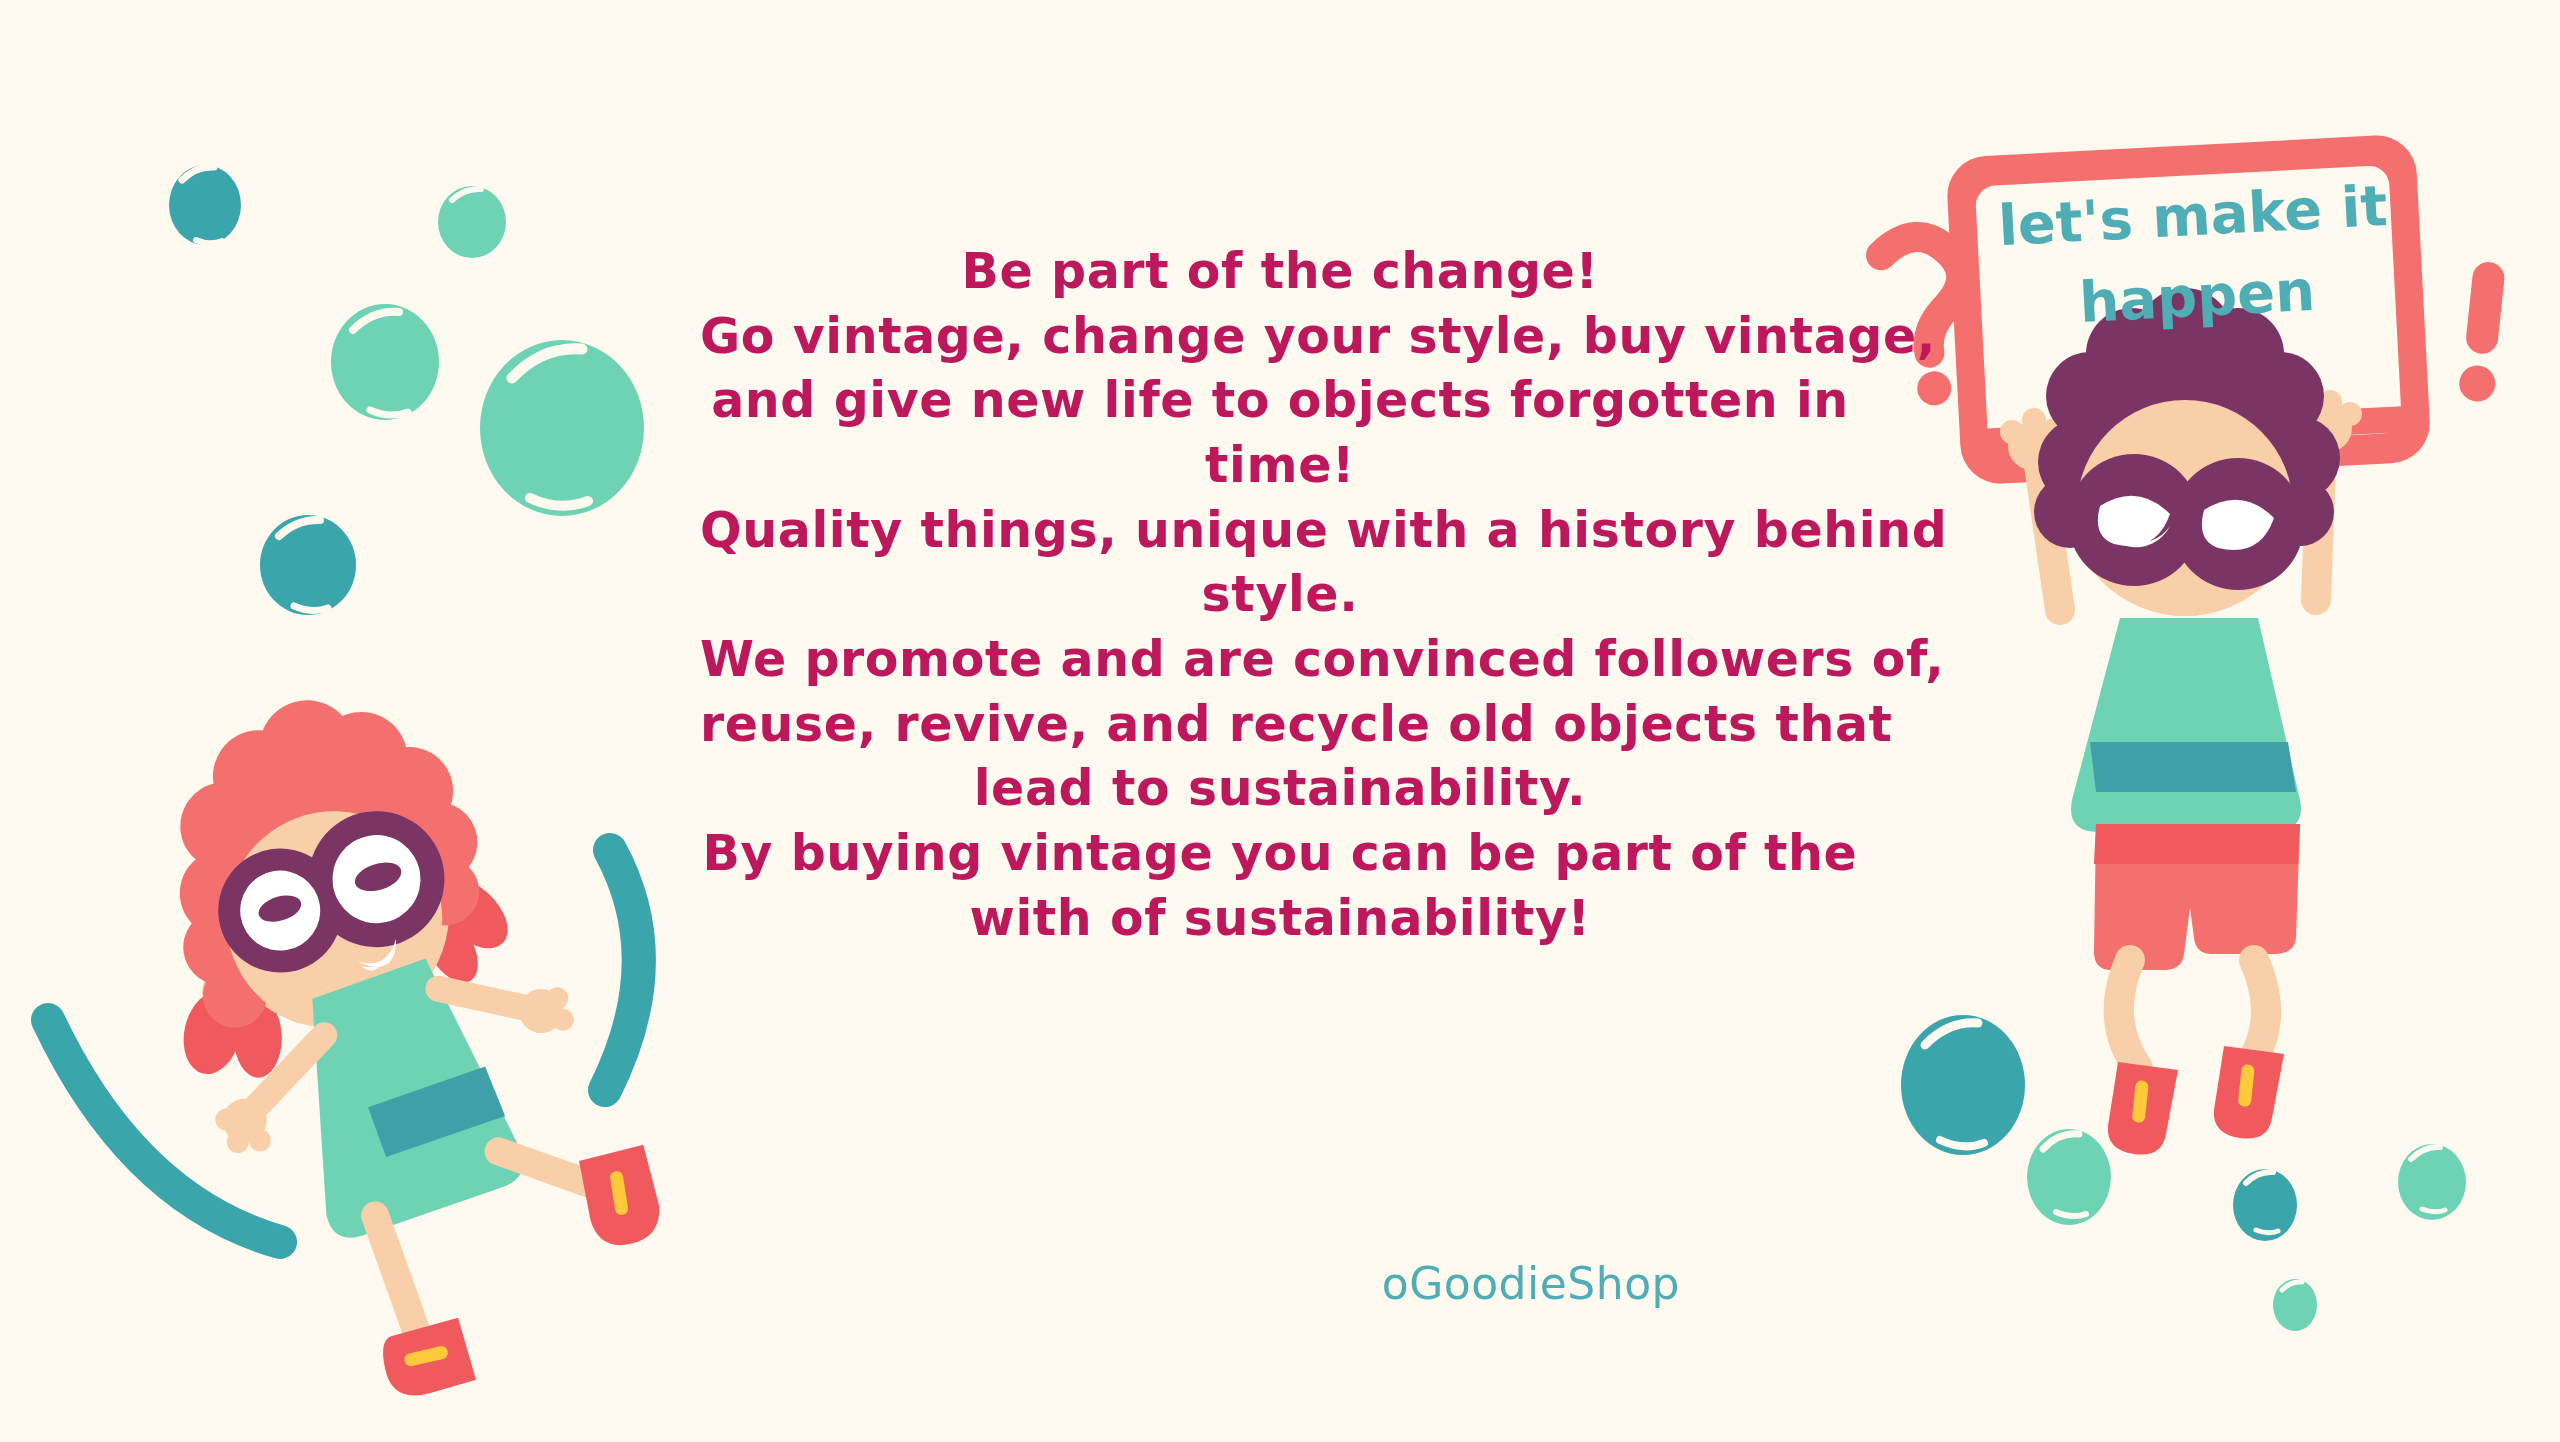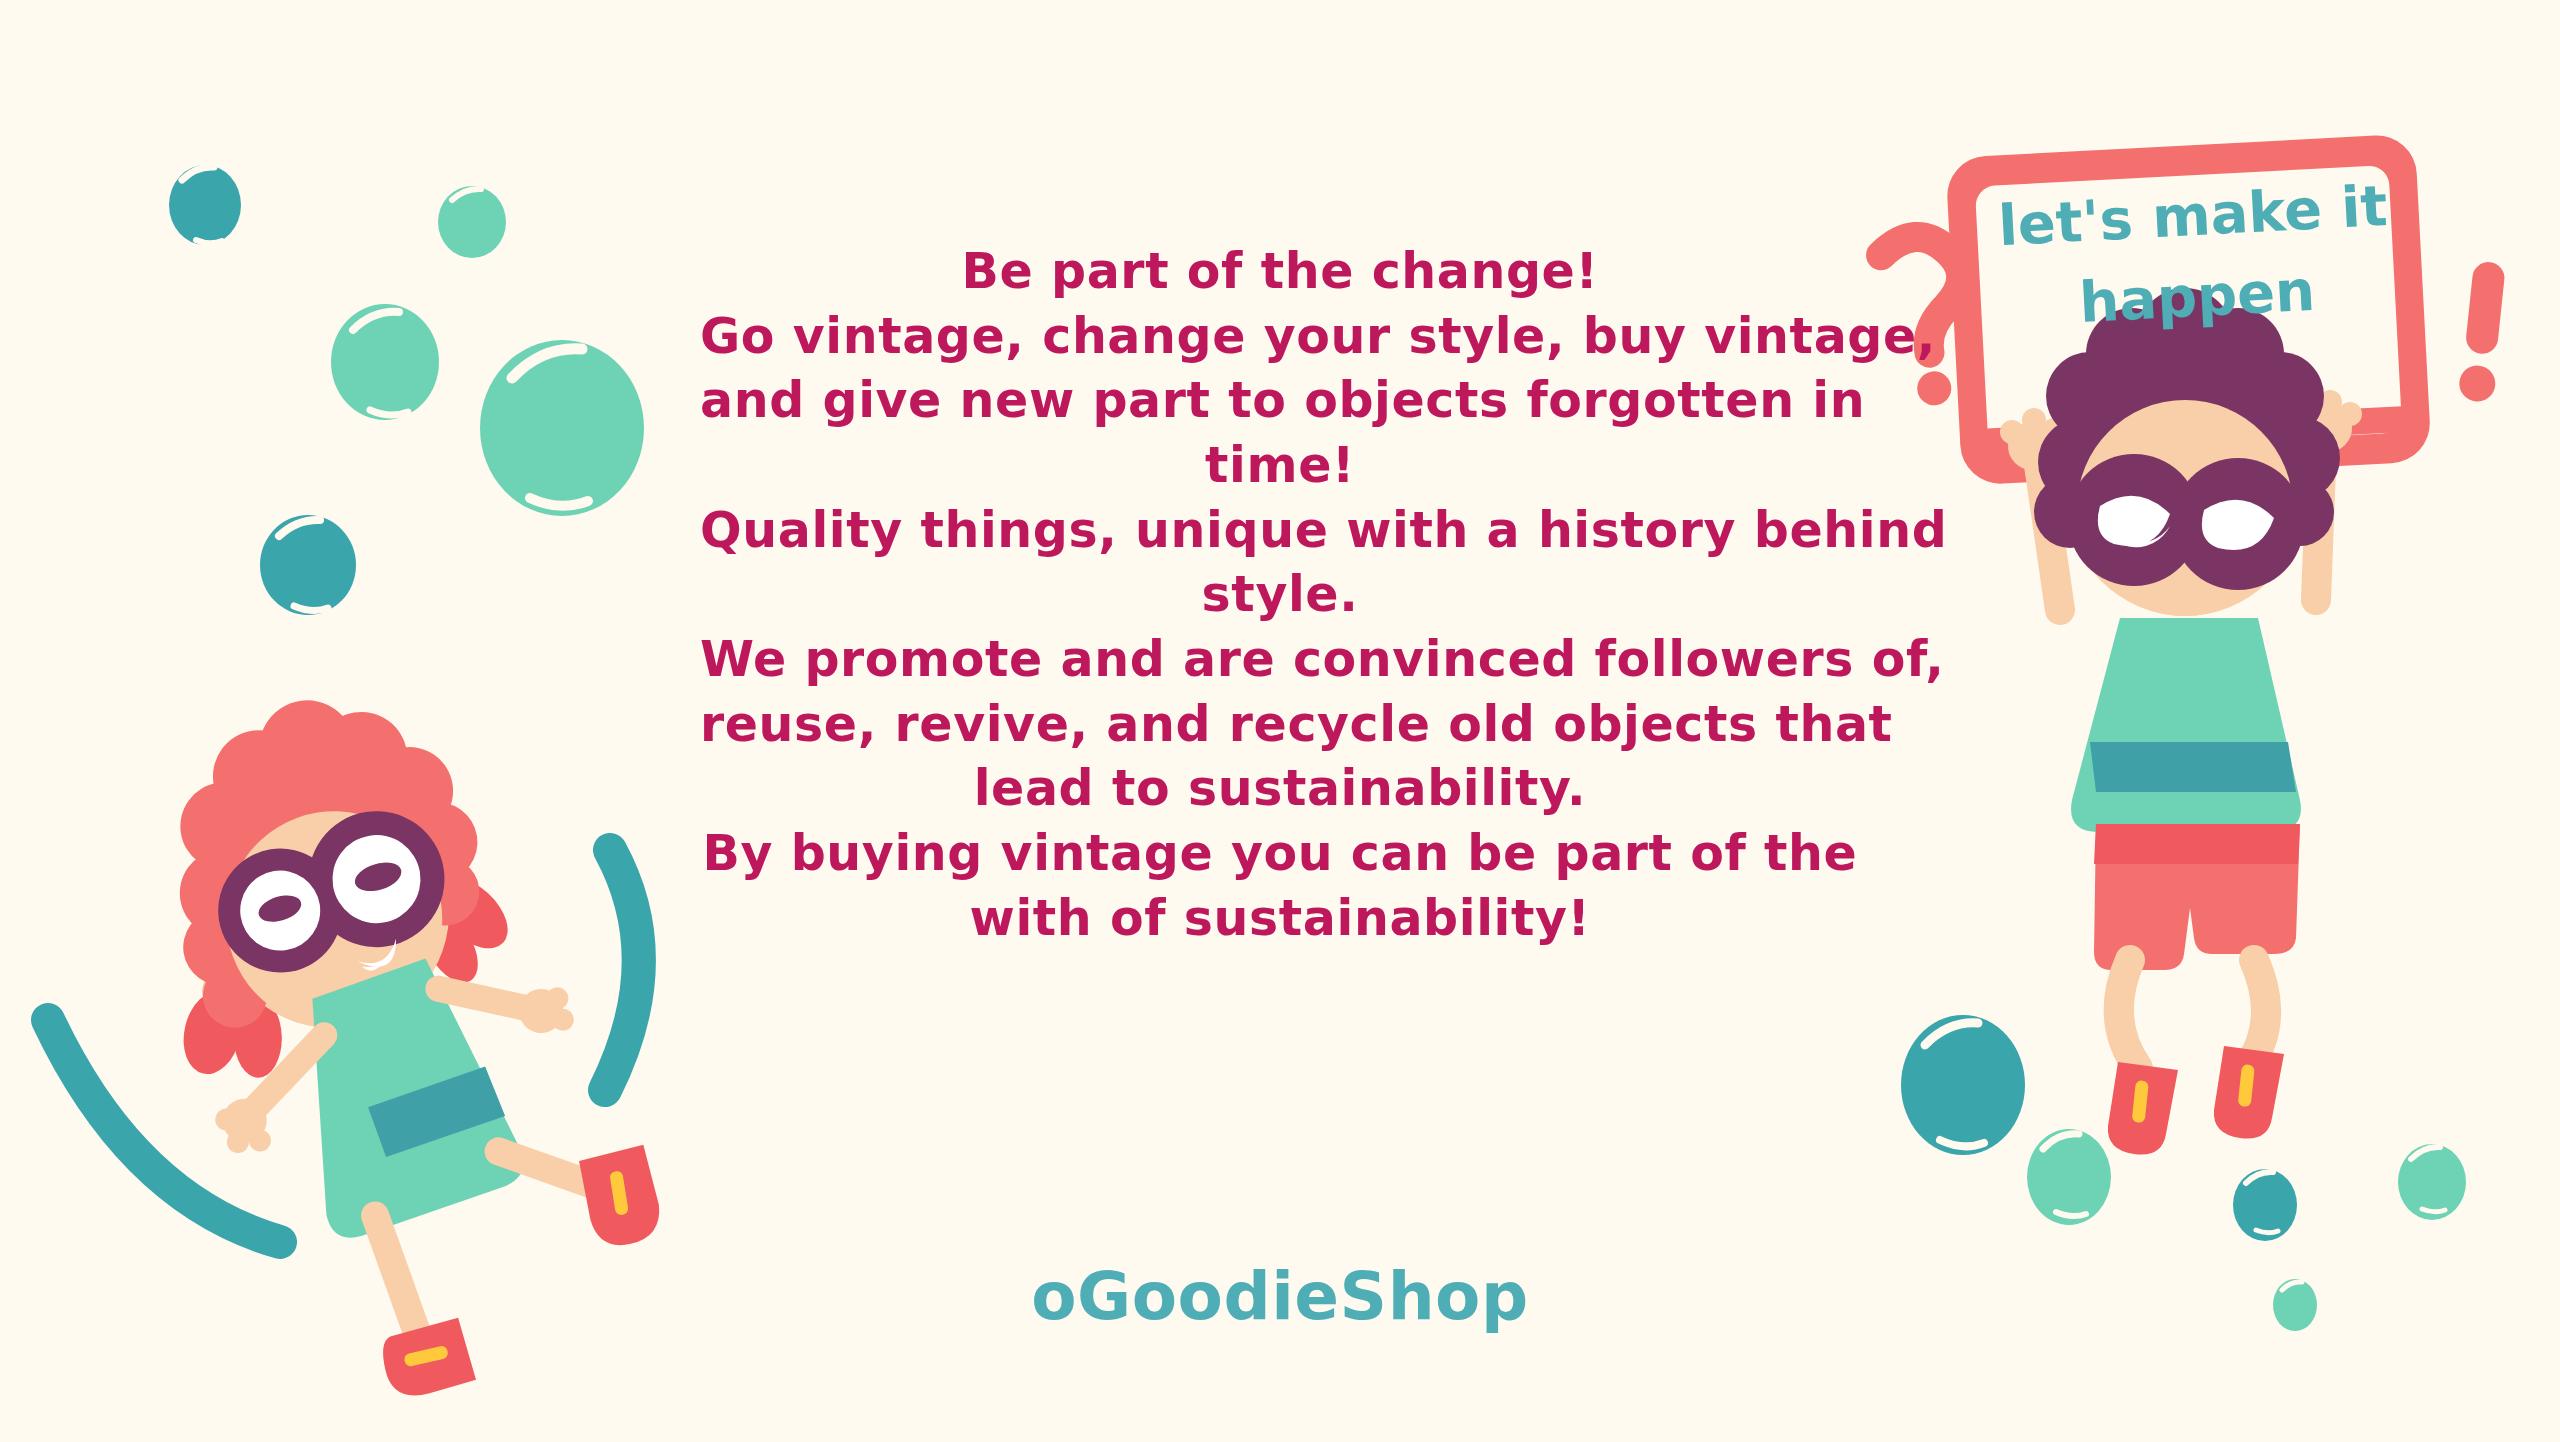--- a/index.html
+++ b/index.html
@@ -29,25 +29,25 @@
     line-height:1.32;
     letter-spacing:0.6px;
   }
   #message .line{ display:block; white-space:nowrap; }
 
   
   #brand{
     position:absolute;
     left:880px; top:1258px;
     width:800px;
-    text-align:center;
+    text-align:right;
     color:#4FAEB5;
     font-family:"DejaVu Sans", sans-serif;
-    font-weight:700;
-    font-size:66px;
+    font-weight:400;
+    font-size:44px;
     letter-spacing:0.5px;
   }
 
   
   .layer{ position:absolute; left:0; top:0; width:2560px; height:1442px; pointer-events:none; }
   .layer svg{ width:100%; height:100%; display:block; }
 
   
   #sign-text{
     position:absolute;
@@ -314,21 +314,21 @@
   </div>
 
   <div id="sign-text">
     <span class="sl">let's make it</span>
     <span class="sl">happen</span>
   </div>
 
   <div id="message">
     <span class="line">Be part of the change!</span>
     <span class="line">Go vintage, change your style, buy vintage,</span>
-    <span class="line">and give new part to objects forgotten in</span>
+    <span class="line">and give new life to objects forgotten in</span>
     <span class="line">time!</span>
     <span class="line">Quality things, unique with a history behind</span>
     <span class="line">style.</span>
     <span class="line">We promote and are convinced followers of,</span>
     <span class="line">reuse, revive, and recycle old objects that</span>
     <span class="line">lead to sustainability.</span>
     <span class="line">By buying vintage you can be part of the</span>
     <span class="line">with of sustainability!</span>
   </div>
 

